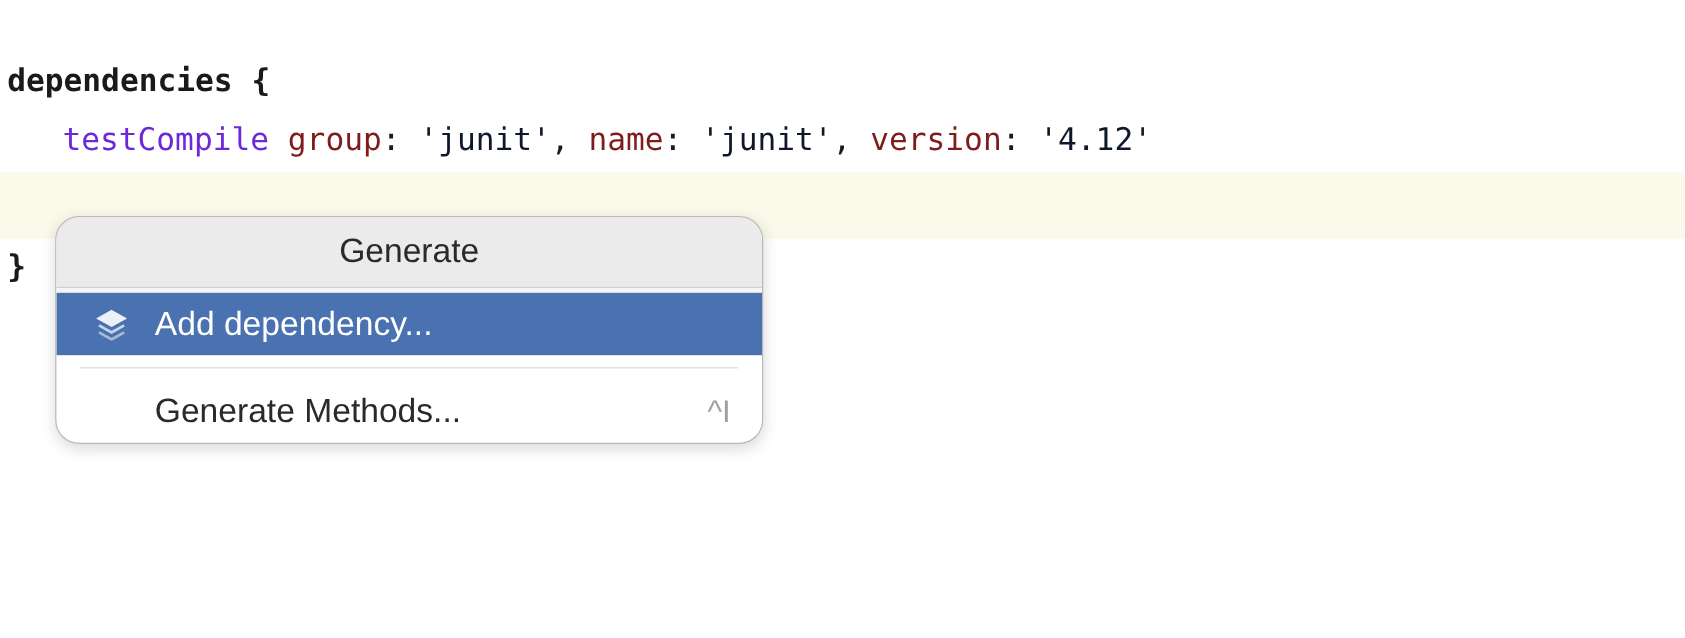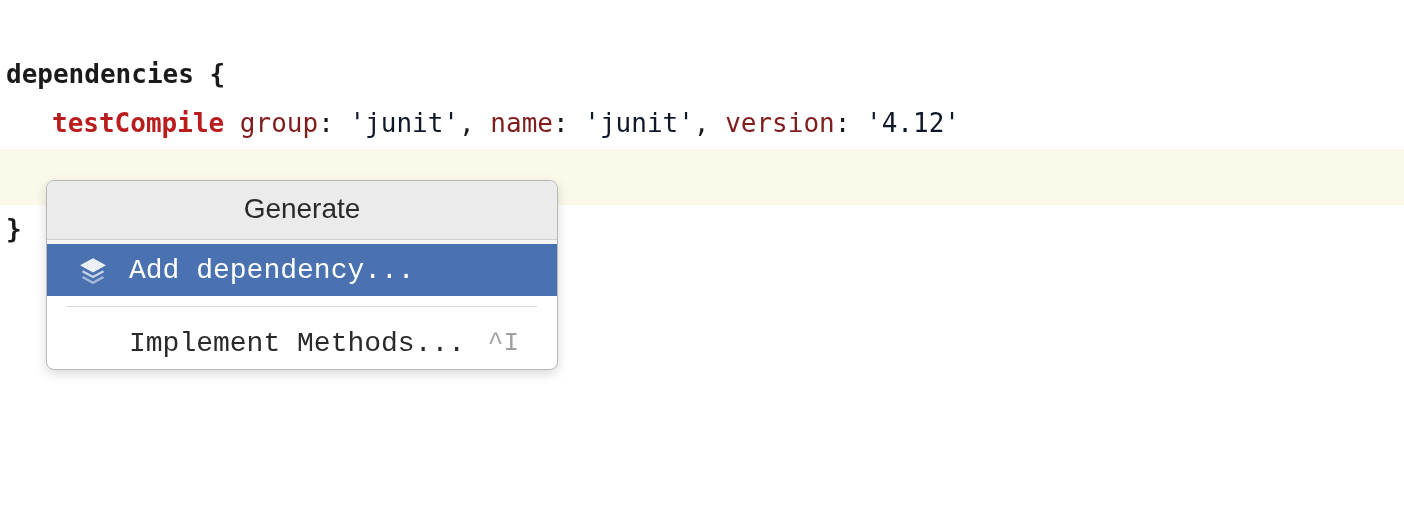--- a/index.html
+++ b/index.html
@@ -12,23 +12,22 @@
       font-family: 'Menlo', 'Monaco', 'Consolas', monospace;
       font-size: 26px;
       background: #ffffff;
       position: relative;
       width: 1404px;
       height: 532px;
       overflow: hidden;
     }
 
     .code-editor {
-      padding-top: 28px;
+      padding-top: 44px;
       line-height: 1.9;
-      margin-top: 22px;
     }
 
     .code-line {
       white-space: pre;
       padding-left: 6px;
     }
 
     .highlighted-line {
       background: #fbf9ea;
       height: 56px;
@@ -39,22 +38,21 @@
       color: #1a1a1a;
       font-weight: 600;
     }
 
     .punct-black {
       color: #1a1a1a;
       font-weight: 600;
     }
 
     .method-ident {
-      color: #b91c1c;
-      font-weight: bold;
+      color: #6d28d9;
     }
 
     .param-name {
       color: #7f1d1d;
     }
 
     .string-lit {
       color: #0f172a;
     }
 
@@ -67,24 +65,24 @@
     }
 
     .indent1 {
       padding-left: 52px;
     }
 
     .popup-menu {
       position: absolute;
       left: 46px;
       top: 180px;
-      width: 512px;
+      width: 590px;
       background: #ffffff;
       border: 1px solid #b8b8b8;
-      border-radius: 8px;
+      border-radius: 20px;
       box-shadow: 0 4px 12px rgba(0,0,0,0.15);
       font-family: -apple-system, 'Helvetica Neue', Arial, sans-serif;
       overflow: hidden;
     }
 
     .popup-header {
       background: #ebebeb;
       text-align: center;
       padding: 12px 0 14px 0;
       font-size: 28px;
@@ -93,25 +91,24 @@
     }
 
     .popup-divider-thick {
       height: 4px;
       background: #f5f5f5;
     }
 
     .popup-item {
       display: flex;
       align-items: center;
-      padding: 8px 30px 8px 28px;
+      padding: 8px 18px 8px 28px;
       font-size: 28px;
       color: #2a2a2a;
       cursor: pointer;
-      font-family: Liberation Mono, monospace;
     }
 
     .popup-item.selected {
       background: #4a72b0;
       color: #ffffff;
     }
 
     .popup-item-icon {
       width: 36px;
       height: 36px;
@@ -177,16 +174,16 @@
     <span class="popup-item-label">Add dependency...</span>
     <span class="popup-item-shortcut"></span>
   </div>
 
   <div class="popup-separator"></div>
 
 
 
   <div class="popup-item">
     <span class="popup-item-icon empty"></span>
-    <span class="popup-item-label">Implement Methods...</span>
+    <span class="popup-item-label">Generate Methods...</span>
     <span class="popup-item-shortcut">^I</span>
   </div>
 </div>
 
 </body></html>

